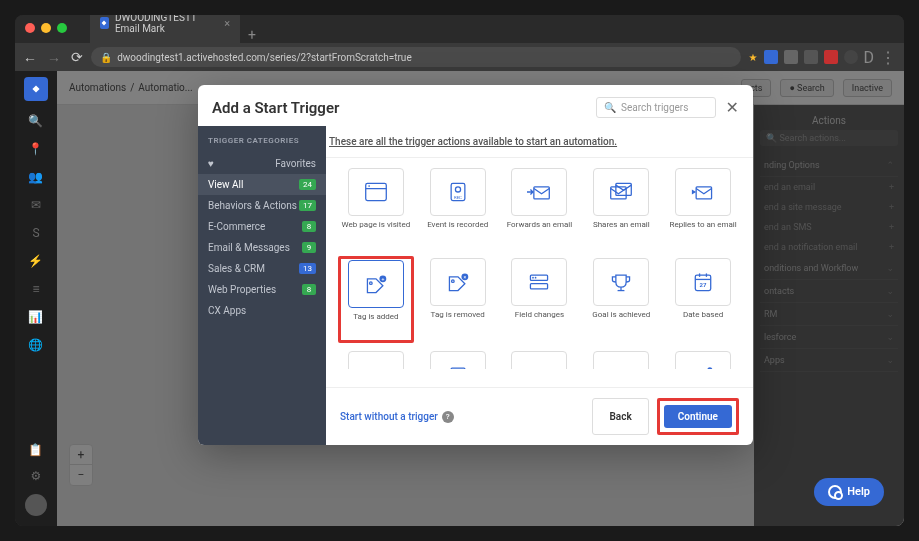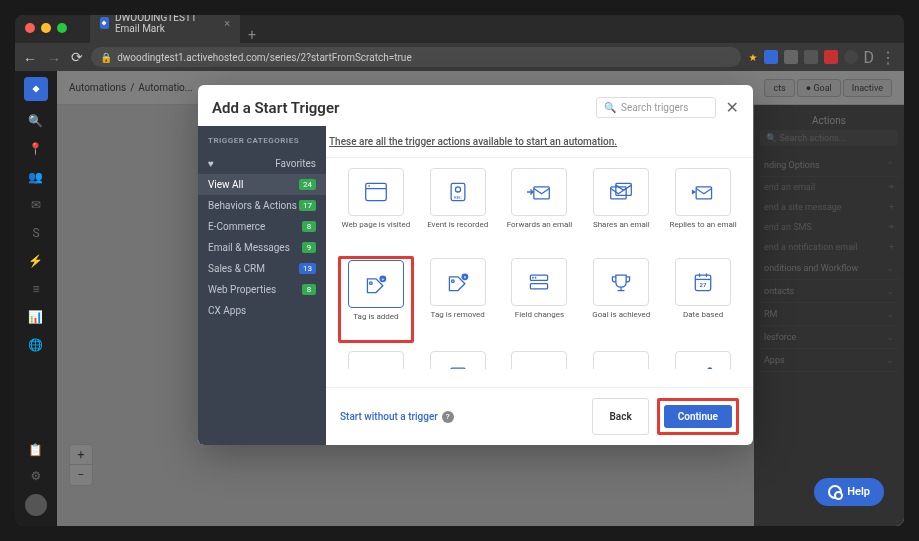--- a/index.html
+++ b/index.html
@@ -33,21 +33,21 @@
     .left-sidebar { width: 42px; background: #1e1e1e; display: flex; flex-direction: column; align-items: center; padding-top: 6px; gap: 12px; }
     .sidebar-logo { width: 24px; height: 24px; background: #3569d4; border-radius: 4px; display: flex; align-items: center; justify-content: center; }
     .sidebar-icon { width: 16px; height: 16px; color: #666; display: flex; align-items: center; justify-content: center; font-size: 12px; }
     .sidebar-bottom { margin-top: auto; padding-bottom: 10px; display: flex; flex-direction: column; gap: 10px; align-items: center; }
     .sidebar-avatar { width: 22px; height: 22px; background: #555; border-radius: 50%; }
     
     
     .main-content { flex: 1; position: relative; }
     .top-bar { background: #fff; height: 34px; display: flex; align-items: center; padding: 0 12px; font-size: 10px; color: #555; border-bottom: 1px solid #e0e0e0; }
     .breadcrumb { display: flex; gap: 4px; }
-    .top-buttons { margin-left: auto; display: flex; gap: 2px; }
+    .top-buttons { margin-left: auto; display: flex; gap: 9px; }
     .top-btn { padding: 3px 8px; border: 1px solid #ccc; border-radius: 3px; font-size: 9px; color: #555; background: #f5f5f5; }
     
     .canvas-area { background: #e8e8e8; height: calc(100% - 34px); position: relative; }
     
     
     .right-panel { position: absolute; top: 34px; right: 0; width: 150px; bottom: 0; background: #2a2a2a; opacity: 0.7; padding: 6px; }
     .rp-title { color: #ccc; font-size: 10px; text-align: center; padding: 4px; }
     .rp-search { background: #3a3a3a; border-radius: 3px; padding: 3px 6px; font-size: 9px; color: #888; margin-bottom: 8px; }
     .rp-section { color: #aaa; font-size: 9px; padding: 6px 4px; display: flex; justify-content: space-between; border-bottom: 1px solid #3a3a3a; }
     .rp-item { color: #888; font-size: 9px; padding: 5px 4px; display: flex; justify-content: space-between; }
@@ -179,21 +179,21 @@
 
     <div class="main-content">
       <div class="top-bar">
         <div class="breadcrumb">
           <span>Automations</span>
           <span>/</span>
           <span>Automatio...</span>
         </div>
         <div class="top-buttons">
           <div class="top-btn">cts</div>
-          <div class="top-btn">● <span>Goal</span></div>
+          <div class="top-btn">● <span>Search</span></div>
           <div class="top-btn">Inactive</div>
         </div>
       </div>
 
       <div class="canvas-area">
         <div class="zoom-controls">
           <div class="zoom-btn">+</div>
           <div class="zoom-btn">−</div>
         </div>
       </div>

